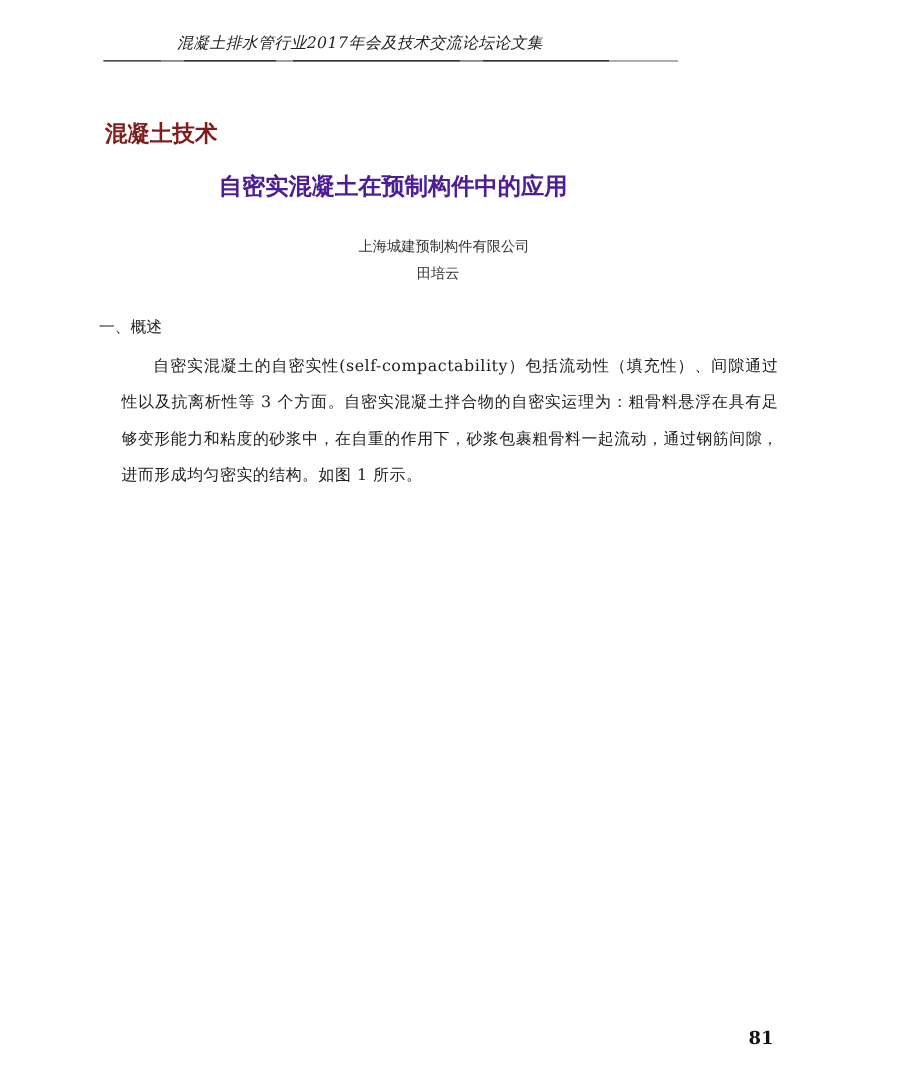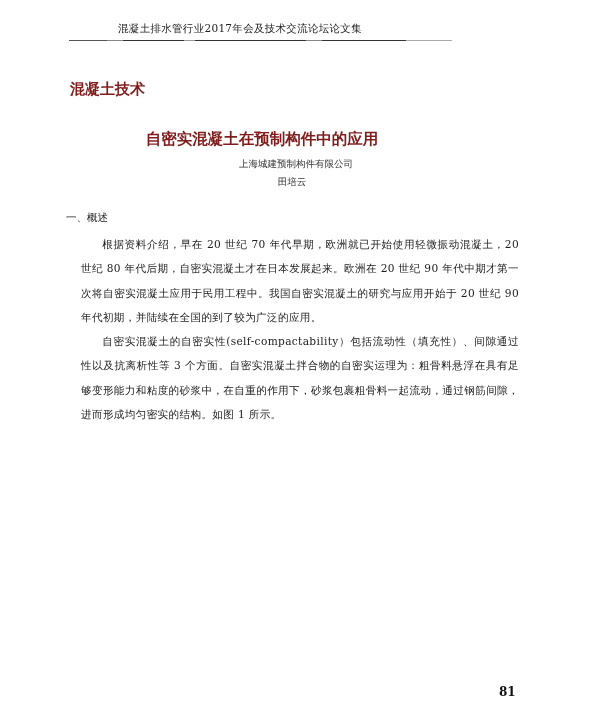--- a/index.html
+++ b/index.html
@@ -2,37 +2,37 @@
 <html><head>
 <meta charset="utf-8">
 <style>
   html, body { margin: 0; padding: 0; background: #ffffff; }
   body {
     width: 600px; height: 716px; position: relative; overflow: hidden;
     font-family: "DejaVu Serif", "Liberation Serif", serif; color: #1a1a1a;
   }
   .running-head {
     position: absolute; top: 22px; left: 0; width: 480px; text-align: center;
-    font-size: 10.5px; color: #222; letter-spacing: 0.3px;
+    font-size: 10.5px; color: #222; letter-spacing: 0.3px; font-style: italic;
   }
   .head-rule {
     position: absolute; top: 40px; left: 69px; width: 383px; height: 1px;
     background: #777;
   }
   .head-rule::after {
     content: ""; position: absolute; left: 0; right: 0; top: 0; height: 1px;
     background: linear-gradient(90deg, #555 0 10%, #888 10% 14%, #333 14% 30%, #999 30% 33%, #333 33% 62%, #888 62% 66%, #333 66% 88%, #aaa 88% 100%);
   }
   .section-tag {
     position: absolute; top: 80px; left: 70px; font-size: 15px; font-weight: bold;
     font-family: Liberation Mono, monospace; color: #7f1d1d;
   }
   .paper-title {
-    position: absolute; top: 129px; left: 0; width: 524px; text-align: center;
-    font-size: 15.5px; font-weight: bold; color: #7f1d1d;
+    position: absolute; top: 114px; left: 0; width: 524px; text-align: center;
+    font-size: 15.5px; font-weight: bold; color: #4c1d95;
     font-family: "DejaVu Sans", "Liberation Sans", sans-serif;
   }
   .affiliation {
     position: absolute; top: 158px; left: 0; width: 592px; text-align: center;
     font-size: 9.5px; color: #333;
   }
   .author {
     position: absolute; top: 176px; left: 0; width: 584px; text-align: center;
     font-size: 9.5px; color: #333;
   }
@@ -58,17 +58,16 @@
 
 <div class="section-tag">混凝土技术</div>
 
 <div class="paper-title">自密实混凝土在预制构件中的应用</div>
 <div class="affiliation">上海城建预制构件有限公司</div>
 <div class="author">田培云</div>
 
 <div class="heading-1">一、概述</div>
 
 <div class="body">
-  <p>根据资料介绍，早在 20 世纪 70 年代早期，欧洲就已开始使用轻微振动混凝土，20 世纪 80 年代后期，自密实混凝土才在日本发展起来。欧洲在 20 世纪 90 年代中期才第一次将自密实混凝土应用于民用工程中。我国自密实混凝土的研究与应用开始于 20 世纪 90 年代初期，并陆续在全国的到了较为广泛的应用。</p>
   <p>自密实混凝土的自密实性(self-compactability）包括流动性（填充性）、间隙通过性以及抗离析性等 3 个方面。自密实混凝土拌合物的自密实运理为：粗骨料悬浮在具有足够变形能力和粘度的砂浆中，在自重的作用下，砂浆包裹粗骨料一起流动，通过钢筋间隙，进而形成均匀密实的结构。如图 1 所示。</p>
 </div>
 
 <div class="page-number">81</div>
 
 </body></html>

